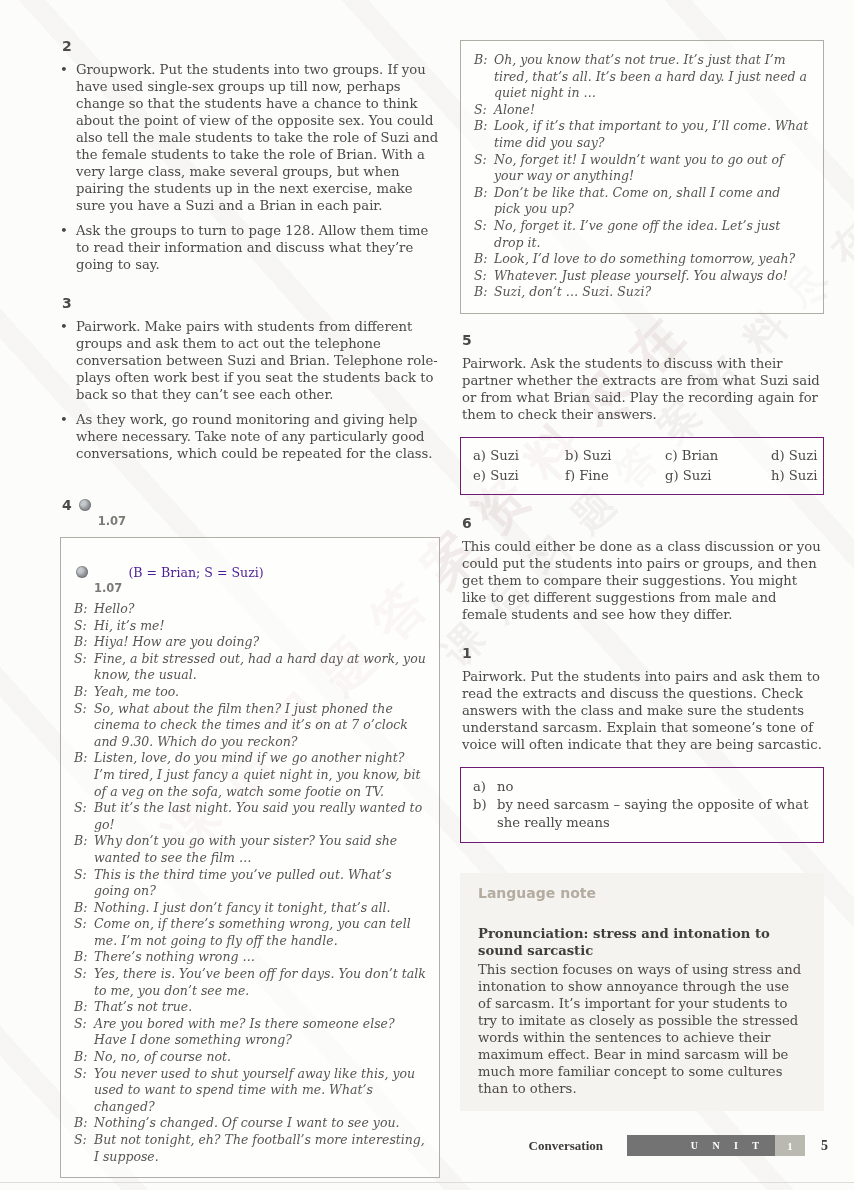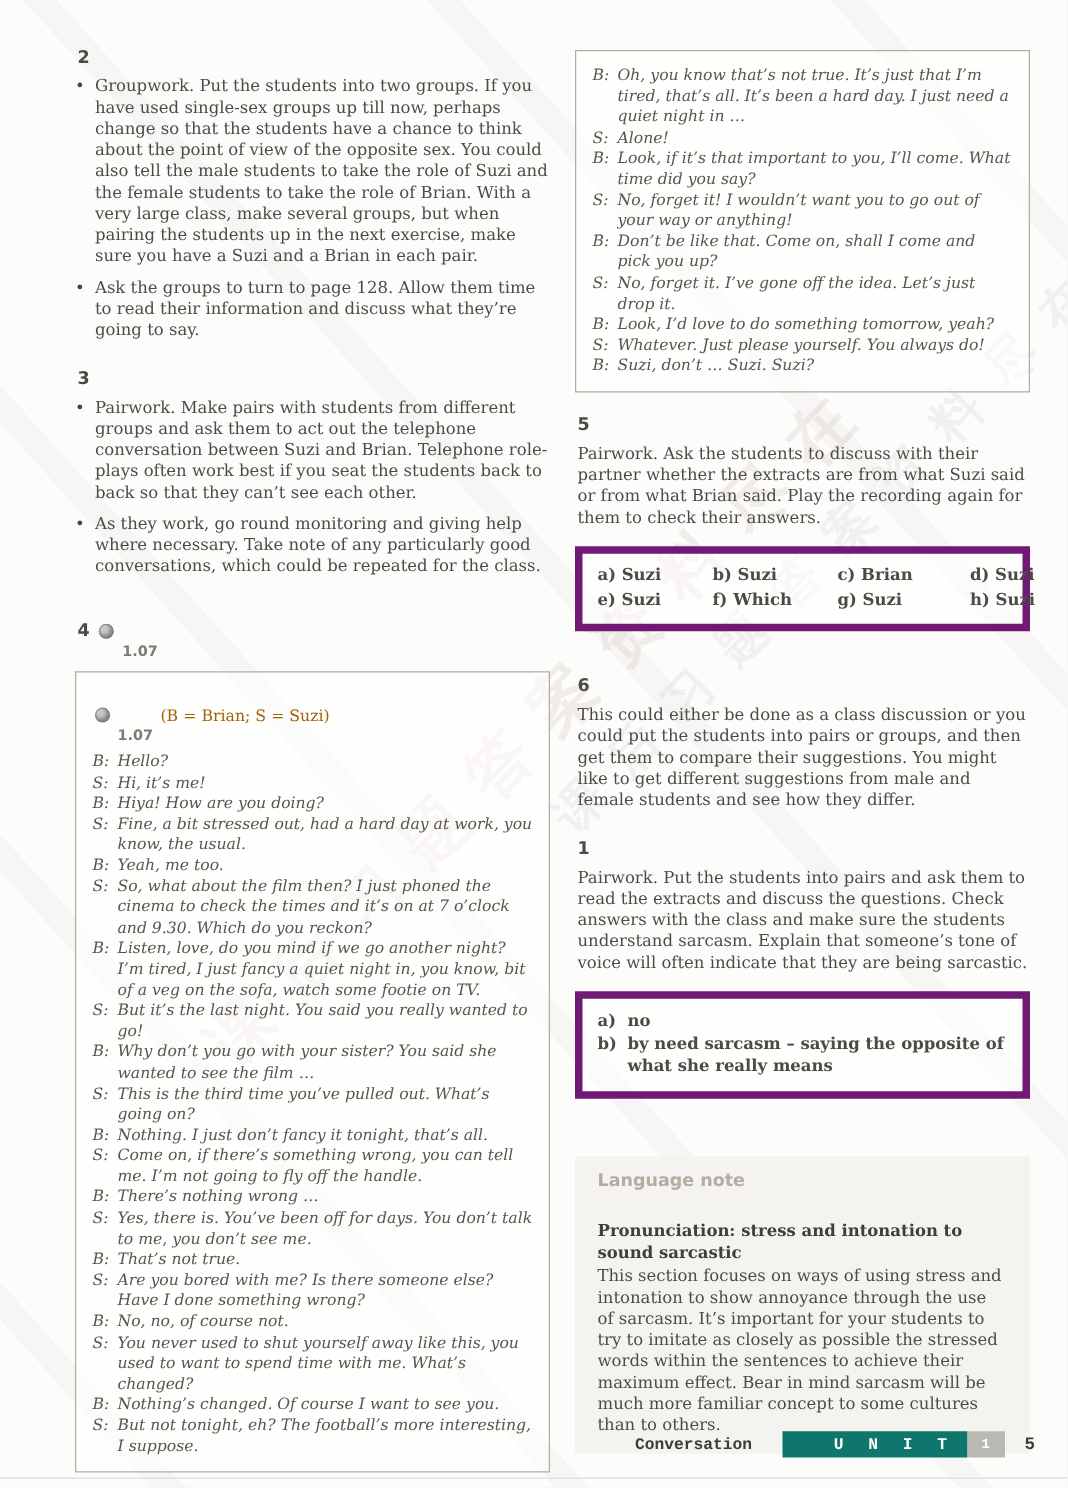--- a/index.html
+++ b/index.html
@@ -39,53 +39,53 @@
   .bullets{list-style:none;margin:0 0 6px 0;padding:0;}
   .bullet{display:flex;font-size:13.2px;line-height:17px;margin:0 0 8px 0;}
   .bullet .marker{width:16px;flex:none;color:#45443f;}
   .bullet .btext{flex:1;}
 
   .script-box{
     border:1px solid #aeaea6;background:rgba(255,255,255,0.55);
     padding:11px 13px 12px 13px;margin:2px 0 0 0;
   }
   .script-head{display:flex;align-items:center;gap:6px;margin:0 0 6px 2px;}
-  .speakers{font-size:12.6px;color:#a16207;}
+  .speakers{font-size:12.6px;color:#4c1d95;}
   .dline{display:flex;font-style:italic;font-size:12.5px;line-height:16.6px;color:#57554f;}
   .dline .spk{width:20px;flex:none;}
   .dline .txt{flex:1;}
 
   .answer-box{
-    border:6px solid #701a75;background:rgba(255,255,255,0.5);
-    padding:9px 12px;margin:2px 0 36px 0;font-size:13.2px;line-height:18px;font-weight:bold;
+    border:1px solid #701a75;background:rgba(255,255,255,0.5);
+    padding:9px 12px;margin:2px 0 20px 0;font-size:13.2px;line-height:18px;
   }
   .ans-grid{display:grid;grid-template-columns:92px 100px 106px auto;row-gap:2px;}
   .ans-cell{white-space:nowrap;}
   .ans-item{display:flex;line-height:18px;}
   .ans-item .albl{width:24px;flex:none;}
   .ans-item .atxt{flex:1;}
 
   .pron-head{margin:10px 0 12px 0;}
   .pron-title{font-family:"DejaVu Sans", sans-serif;font-weight:bold;font-size:24px;color:#b5a595;letter-spacing:0.5px;}
   .pron-sub{font-family:"DejaVu Sans", sans-serif;font-weight:bold;font-size:14px;color:#b5a595;margin-left:6px;}
 
   .lang-note{background:#f5f3ef;padding:12px 18px 14px 18px;margin-top:10px;}
   .ln-label{font-family:"DejaVu Sans", sans-serif;font-weight:bold;font-size:14px;color:#b4aca1;margin-bottom:24px;}
   .ln-title{font-size:13.2px;font-weight:bold;line-height:17px;color:#3f3e3a;margin-bottom:2px;}
   .ln-body{font-size:13.2px;line-height:17px;}
 
   .footer{
-    position:absolute;right:26px;bottom:24px;z-index:2;
-    display:flex;align-items:center;font-family:Liberation Mono, monospace;
+    position:absolute;right:26px;bottom:34px;z-index:2;
+    display:flex;align-items:center;font-family:Liberation Serif, serif;
   }
   .footer-label{font-weight:bold;font-size:13px;color:#3c3b37;margin-right:24px;}
   .unit-bar{display:flex;align-items:stretch;height:21px;}
   .unit-name{
-    background:#0f766e;color:#fff;display:flex;align-items:center;justify-content:flex-end;
-    width:138px;padding-right:10px;font-size:13px;font-weight:bold;letter-spacing:6px;
+    background:#737373;color:#fff;display:flex;align-items:center;justify-content:flex-end;
+    width:138px;padding-right:10px;font-size:10px;font-weight:bold;letter-spacing:6px;
   }
   .unit-num{
     background:#b9b9b2;color:#fff;width:30px;display:flex;align-items:center;justify-content:center;
     font-size:11px;font-weight:bold;
   }
   .page-num{font-weight:bold;font-size:14px;color:#3c3b37;margin-left:16px;}
   .bottom-line{position:absolute;left:0;right:0;bottom:7px;height:1px;background:#dddcd8;z-index:2;}
 </style>
 </head>
 <body>
@@ -269,21 +269,21 @@
       <div>
         <div class="sec-num">5</div>
         <p class="para">Pairwork. Ask the students to discuss with their partner whether the extracts are from what Suzi said or from what Brian said. Play the recording again for them to check their answers.</p>
         <div class="answer-box">
           <div class="ans-grid">
             <span class="ans-cell">a) Suzi</span>
             <span class="ans-cell">b) Suzi</span>
             <span class="ans-cell">c) Brian</span>
             <span class="ans-cell">d) Suzi</span>
             <span class="ans-cell">e) Suzi</span>
-            <span class="ans-cell">f) Which</span>
+            <span class="ans-cell">f) Fine</span>
             <span class="ans-cell">g) Suzi</span>
             <span class="ans-cell">h) Suzi</span>
           </div>
         </div>
       </div>
 
       <div>
         <div class="sec-num">6</div>
         <p class="para" style="margin-bottom:22px;">This could either be done as a class discussion or you could put the students into pairs or groups, and then get them to compare their suggestions. You might like to get different suggestions from male and female students and see how they differ.</p>
       </div>

